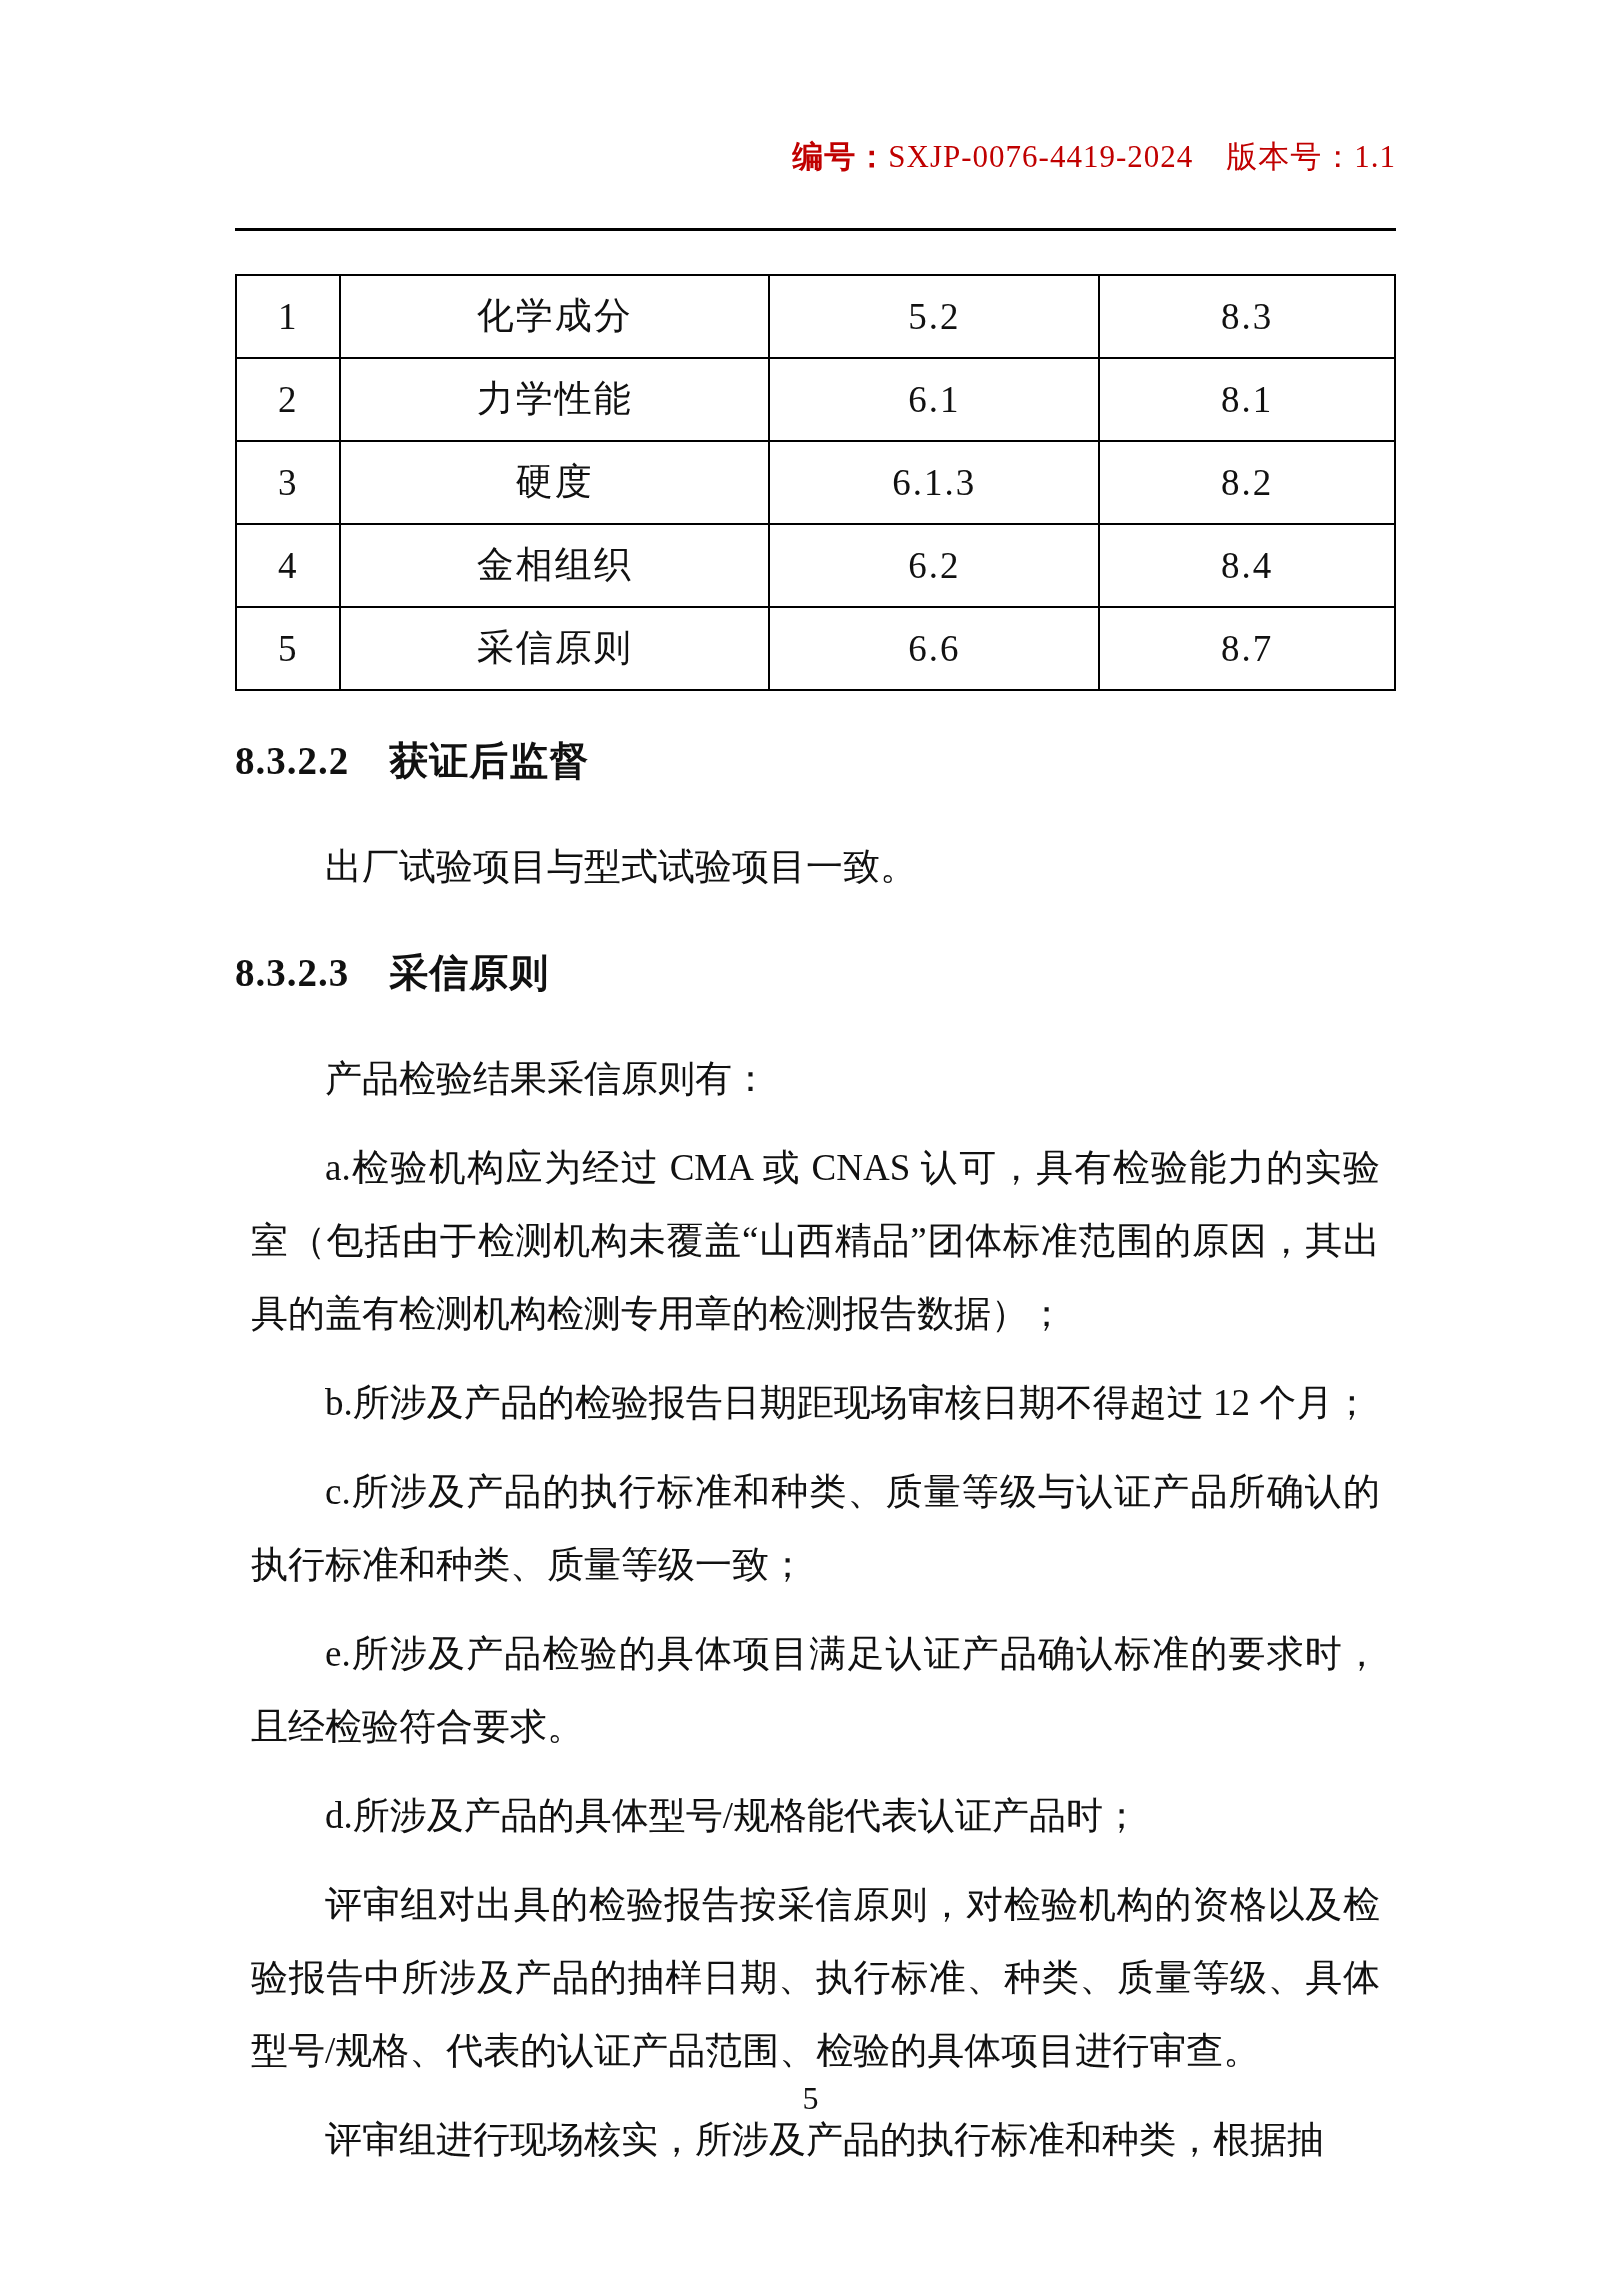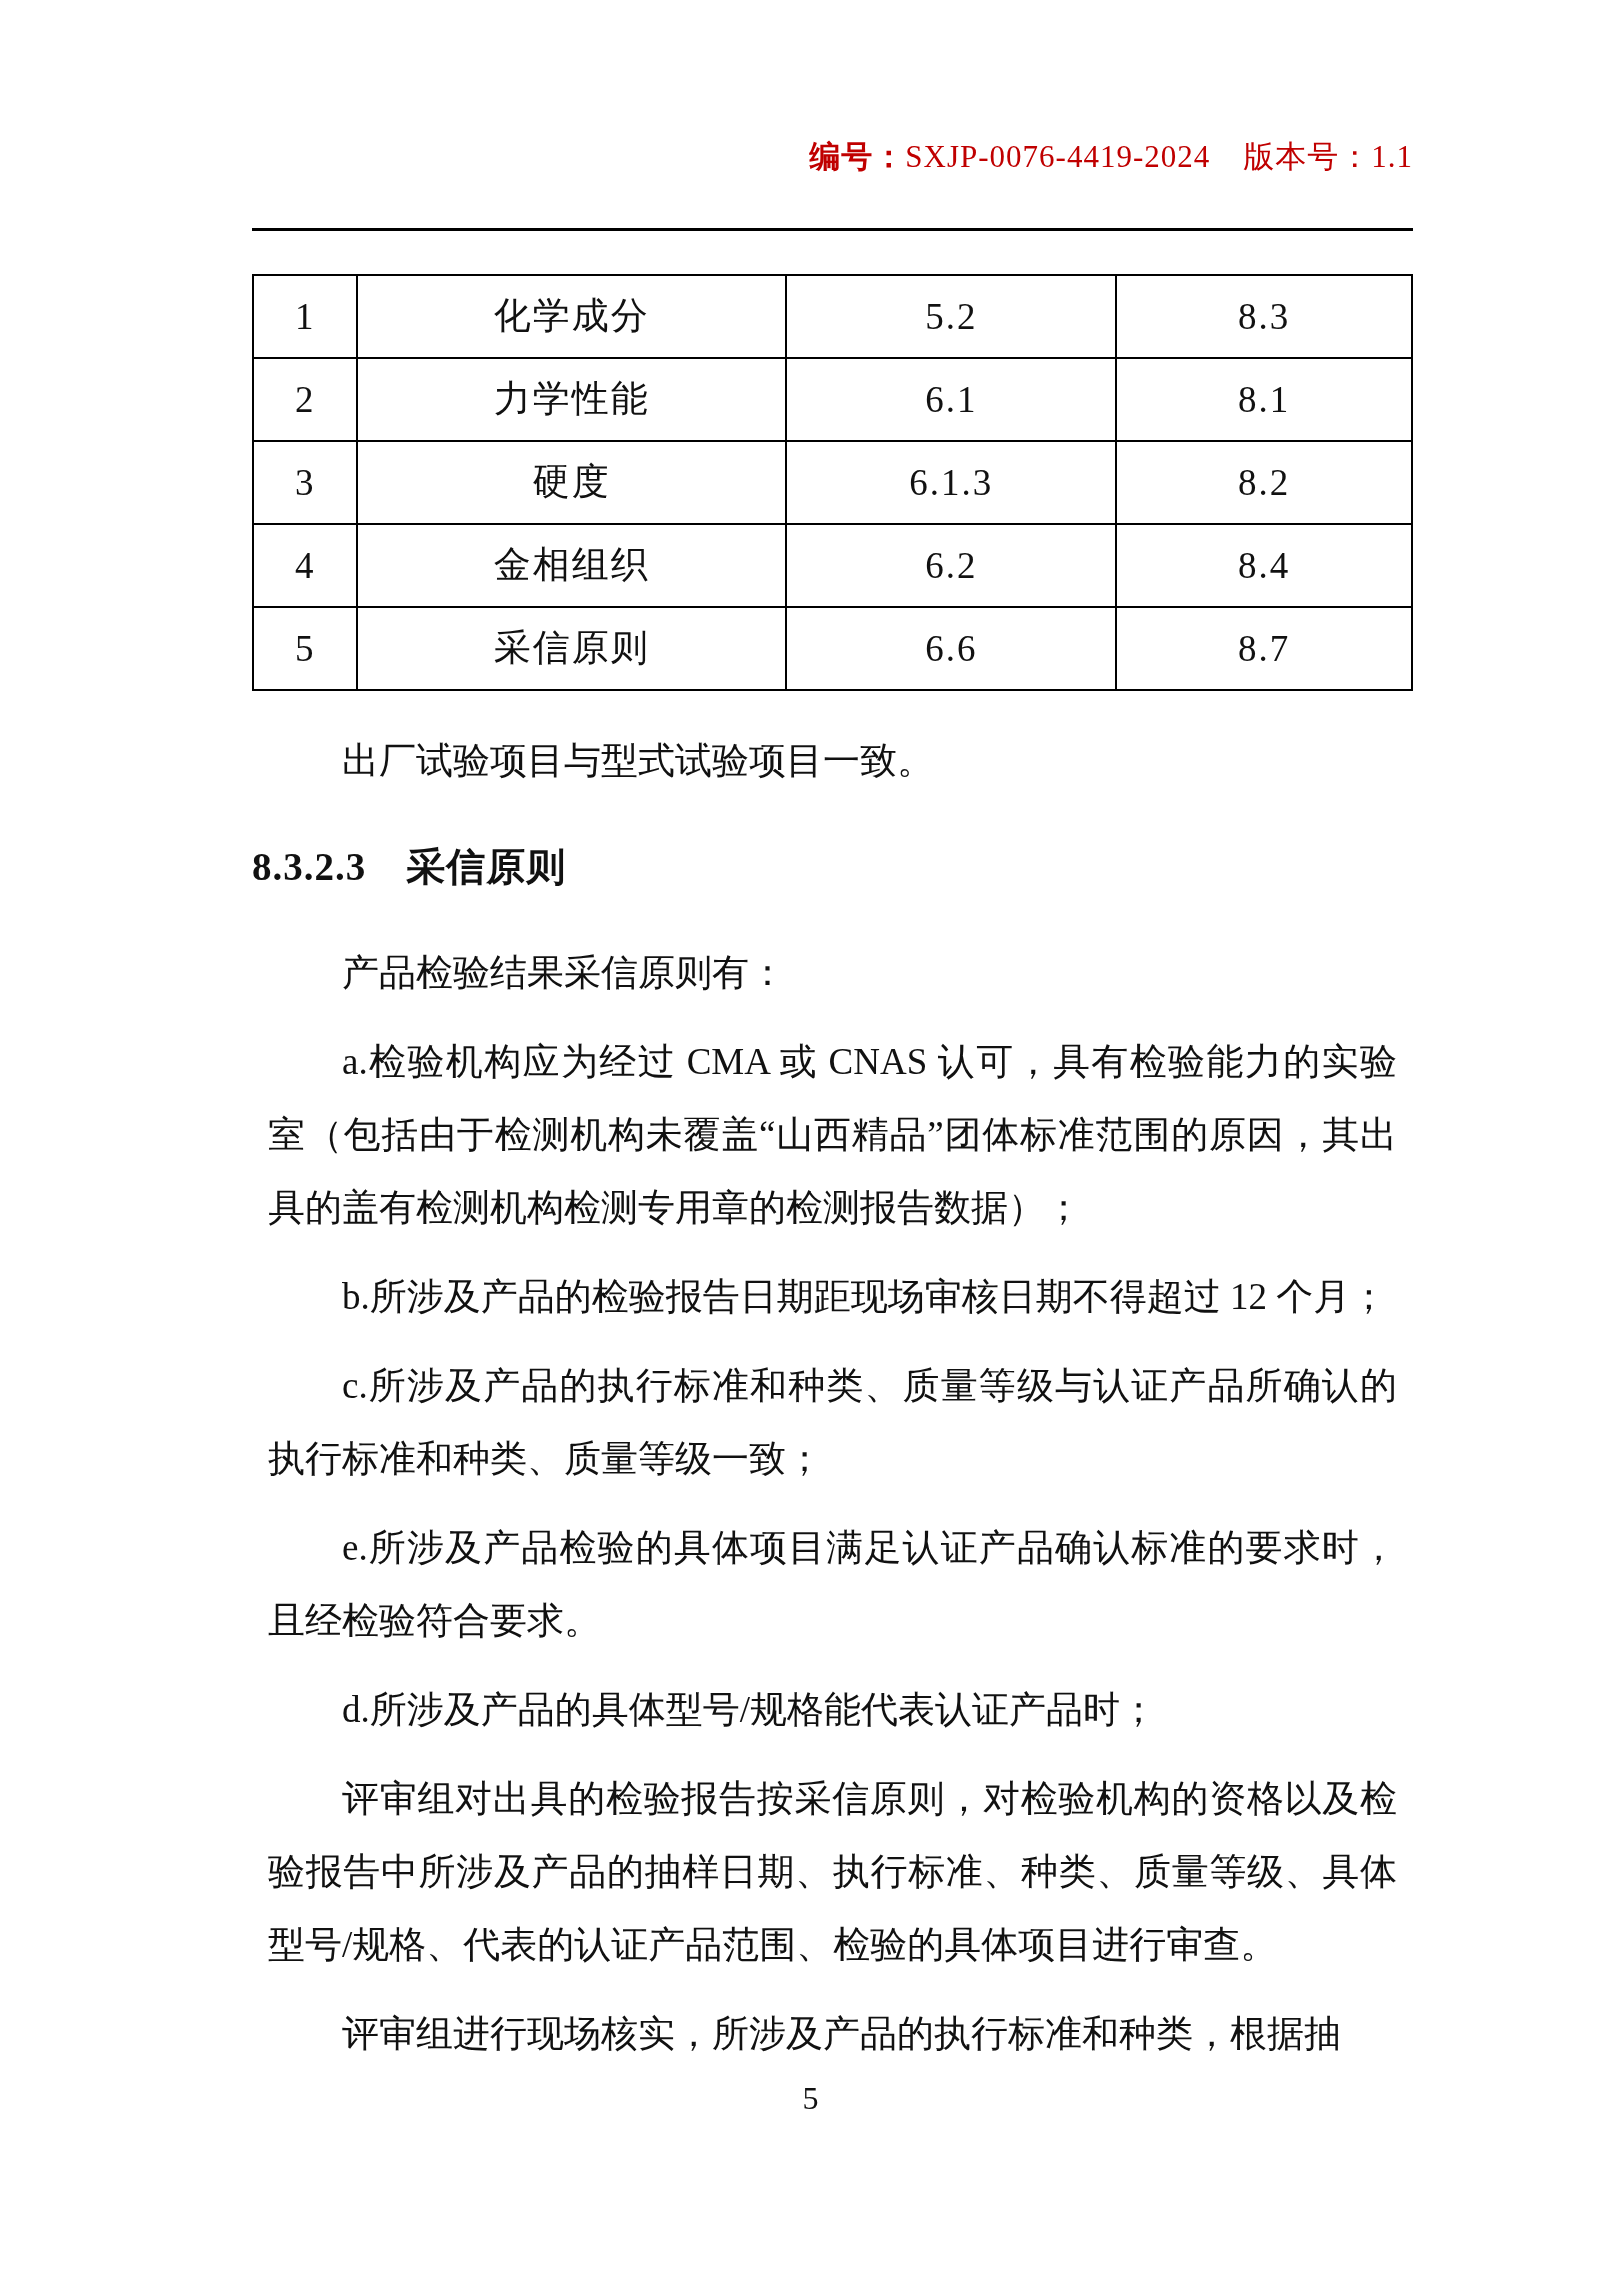--- a/index.html
+++ b/index.html
@@ -11,21 +11,21 @@
     position: relative;
     width: 1621px;
     height: 2293px;
     background: #ffffff;
     color: #111111;
     font-family: "Liberation Serif", "DejaVu Serif", serif;
     overflow: hidden;
   }
   .content {
     position: absolute;
-    left: 252px;
+    left: 235px;
     top: 0;
     width: 1161px;
   }
   
   .doc-header {
     padding-top: 100px;
     padding-bottom: 13.7px;
     text-align: right;
     font-size: 31px;
     letter-spacing: 1px;
@@ -127,20 +127,21 @@
         </tr>
         <tr>
           <td>5</td>
           <td>采信原则</td>
           <td>6.6</td>
           <td>8.7</td>
         </tr>
       </tbody>
     </table>
 
+    <h2 class="sec-heading">8.3.2.2　获证后监督</h2>
     <p class="body-par first-after-heading">出厂试验项目与型式试验项目一致。</p>
 
     <h2 class="sec-heading">8.3.2.3　采信原则</h2>
     <p class="body-par first-after-heading">产品检验结果采信原则有：</p>
     <p class="body-par">a.检验机构应为经过 CMA 或 CNAS 认可，具有检验能力的实验室（包括由于检测机构未覆盖“山西精品”团体标准范围的原因，其出具的盖有检测机构检测专用章的检测报告数据）；</p>
     <p class="body-par">b.所涉及产品的检验报告日期距现场审核日期不得超过 12 个月；</p>
     <p class="body-par">c.所涉及产品的执行标准和种类、质量等级与认证产品所确认的执行标准和种类、质量等级一致；</p>
     <p class="body-par">e.所涉及产品检验的具体项目满足认证产品确认标准的要求时，且经检验符合要求。</p>
     <p class="body-par">d.所涉及产品的具体型号/规格能代表认证产品时；</p>
     <p class="body-par">评审组对出具的检验报告按采信原则，对检验机构的资格以及检验报告中所涉及产品的抽样日期、执行标准、种类、质量等级、具体型号/规格、代表的认证产品范围、检验的具体项目进行审查。</p>

